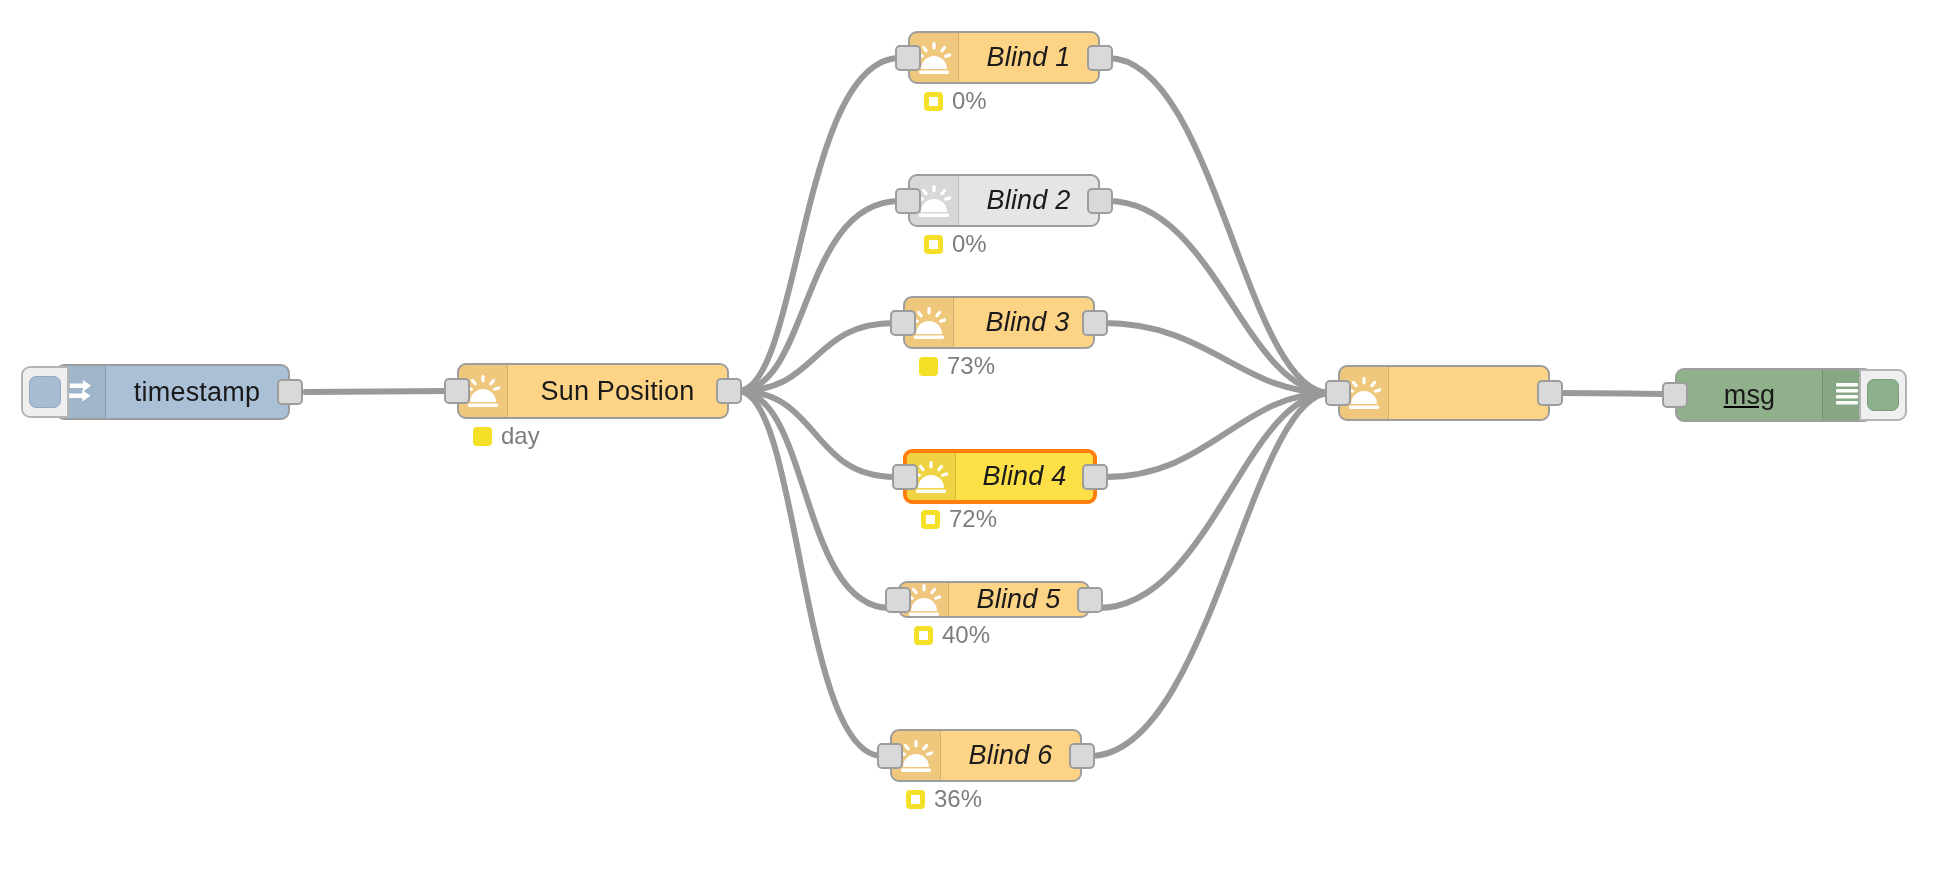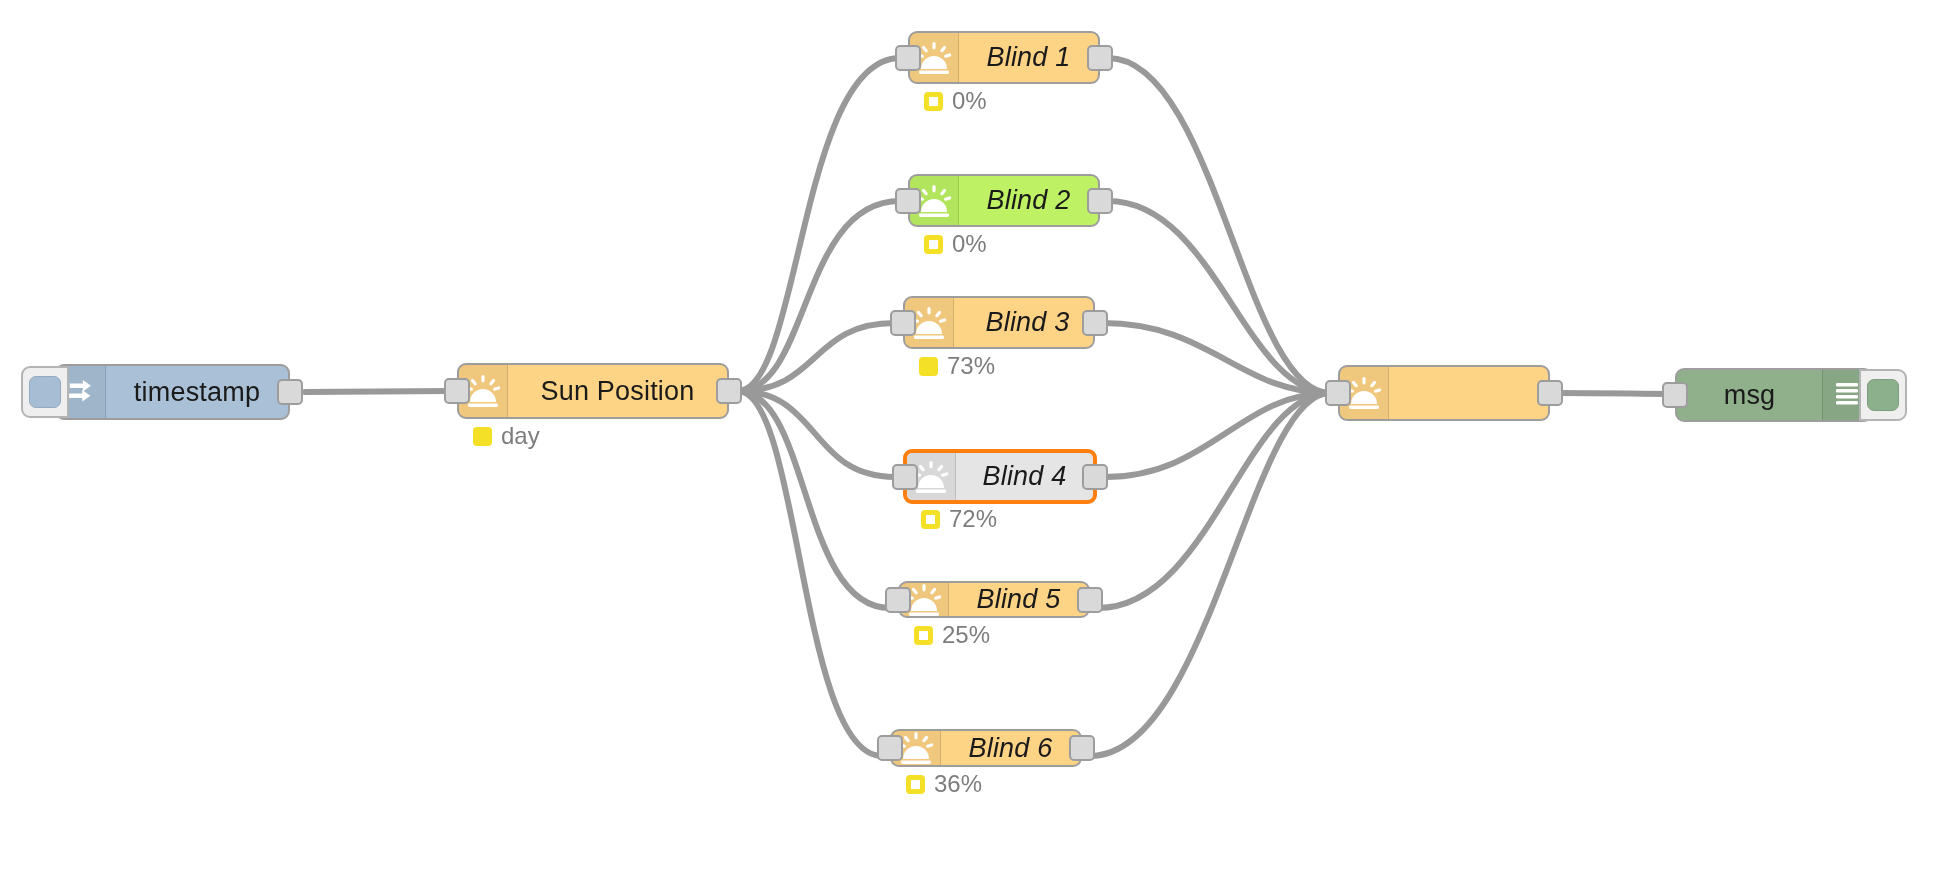--- a/index.html
+++ b/index.html
@@ -246,21 +246,21 @@
           </svg>
         </div>
         <div class="node-label italic">Blind 1</div>
         <div class="port in"></div>
         <div class="port out"></div>
         <div class="status">
           <span class="status-dot ring"></span>
           <span class="status-text">0%</span>
         </div>
       </div>
-      <div class="node" style="left: 908px; top: 174px; width: 192px; height: 53px; background: #bef264;">
+      <div class="node" style="left: 908px; top: 174px; width: 192px; height: 53px; background: #e5e5e5;">
         <div class="node-icon">
           <svg width="40" height="40" viewBox="0 0 40 40" aria-hidden="true">
   <g fill="#ffffff">
     <path d="M7 31 a13 13 0 0 1 26 0 z"></path>
     <rect x="5" y="32.5" width="30" height="3.4" rx="1.4"></rect>
     <rect x="18.4" y="4" width="3.2" height="7.4" rx="1.6"></rect>
     <rect x="18.4" y="4" width="3.2" height="7.4" rx="1.6" transform="rotate(40 20 22)"></rect>
     <rect x="18.4" y="4" width="3.2" height="7.4" rx="1.6" transform="rotate(-40 20 22)"></rect>
     <rect x="18.4" y="4" width="3.2" height="7.4" rx="1.6" transform="rotate(72 20 22)"></rect>
     <rect x="18.4" y="4" width="3.2" height="7.4" rx="1.6" transform="rotate(-72 20 22)"></rect>
@@ -290,21 +290,21 @@
           </svg>
         </div>
         <div class="node-label italic">Blind 3</div>
         <div class="port in"></div>
         <div class="port out"></div>
         <div class="status">
           <span class="status-dot filled"></span>
           <span class="status-text">73%</span>
         </div>
       </div>
-      <div class="node selected" style="left: 903px; top: 449px; width: 194px; height: 55px; background: #e5e5e5;">
+      <div class="node selected" style="left: 903px; top: 449px; width: 194px; height: 55px; background: #fde047;">
         <div class="node-icon">
           <svg width="40" height="40" viewBox="0 0 40 40" aria-hidden="true">
   <g fill="#ffffff">
     <path d="M7 31 a13 13 0 0 1 26 0 z"></path>
     <rect x="5" y="32.5" width="30" height="3.4" rx="1.4"></rect>
     <rect x="18.4" y="4" width="3.2" height="7.4" rx="1.6"></rect>
     <rect x="18.4" y="4" width="3.2" height="7.4" rx="1.6" transform="rotate(40 20 22)"></rect>
     <rect x="18.4" y="4" width="3.2" height="7.4" rx="1.6" transform="rotate(-40 20 22)"></rect>
     <rect x="18.4" y="4" width="3.2" height="7.4" rx="1.6" transform="rotate(72 20 22)"></rect>
     <rect x="18.4" y="4" width="3.2" height="7.4" rx="1.6" transform="rotate(-72 20 22)"></rect>
@@ -331,24 +331,24 @@
     <rect x="18.4" y="4" width="3.2" height="7.4" rx="1.6" transform="rotate(72 20 22)"></rect>
     <rect x="18.4" y="4" width="3.2" height="7.4" rx="1.6" transform="rotate(-72 20 22)"></rect>
   </g>
           </svg>
         </div>
         <div class="node-label italic">Blind 5</div>
         <div class="port in"></div>
         <div class="port out"></div>
         <div class="status">
           <span class="status-dot ring"></span>
-          <span class="status-text">25%</span>
-        </div>
-      </div>
-      <div class="node" style="left: 890px; top: 729px; width: 192px; height: 38px; background: rgb(253, 211, 133);">
+          <span class="status-text">40%</span>
+        </div>
+      </div>
+      <div class="node" style="left: 890px; top: 729px; width: 192px; height: 53px; background: rgb(253, 211, 133);">
         <div class="node-icon">
           <svg width="40" height="40" viewBox="0 0 40 40" aria-hidden="true">
   <g fill="#ffffff">
     <path d="M7 31 a13 13 0 0 1 26 0 z"></path>
     <rect x="5" y="32.5" width="30" height="3.4" rx="1.4"></rect>
     <rect x="18.4" y="4" width="3.2" height="7.4" rx="1.6"></rect>
     <rect x="18.4" y="4" width="3.2" height="7.4" rx="1.6" transform="rotate(40 20 22)"></rect>
     <rect x="18.4" y="4" width="3.2" height="7.4" rx="1.6" transform="rotate(-40 20 22)"></rect>
     <rect x="18.4" y="4" width="3.2" height="7.4" rx="1.6" transform="rotate(72 20 22)"></rect>
     <rect x="18.4" y="4" width="3.2" height="7.4" rx="1.6" transform="rotate(-72 20 22)"></rect>
@@ -376,21 +376,21 @@
           <rect x="18.4" y="4" width="3.2" height="7.4" rx="1.6" transform="rotate(-40 20 22)"></rect>
           <rect x="18.4" y="4" width="3.2" height="7.4" rx="1.6" transform="rotate(72 20 22)"></rect>
           <rect x="18.4" y="4" width="3.2" height="7.4" rx="1.6" transform="rotate(-72 20 22)"></rect>
         </g>
       </svg>
     </div>
     <div class="port in"></div>
     <div class="port out"></div>
   </div>
 
-  <div class="node" id="node-debug" style="left: 1675px; top: 368px; width: 198px; height: 54px; background: rgb(143, 176, 139);">
+  <div class="node" id="node-debug" style="left: 1675px; top: 368px; width: 198px; height: 54px; background: rgb(143, 176, 139); text-decoration: underline;">
     <div class="node-label">msg</div>
     <div class="debug-icon-right">
       <svg width="28" height="30" viewBox="0 0 28 30" aria-hidden="true">
         <g fill="#ffffff">
           <rect x="3" y="3" width="22" height="3.4" rx="1.2"></rect>
           <rect x="3" y="9" width="22" height="3.4" rx="1.2"></rect>
           <rect x="3" y="15" width="22" height="3.4" rx="1.2"></rect>
           <rect x="3" y="21" width="22" height="3.4" rx="1.2"></rect>
         </g>
       </svg>

